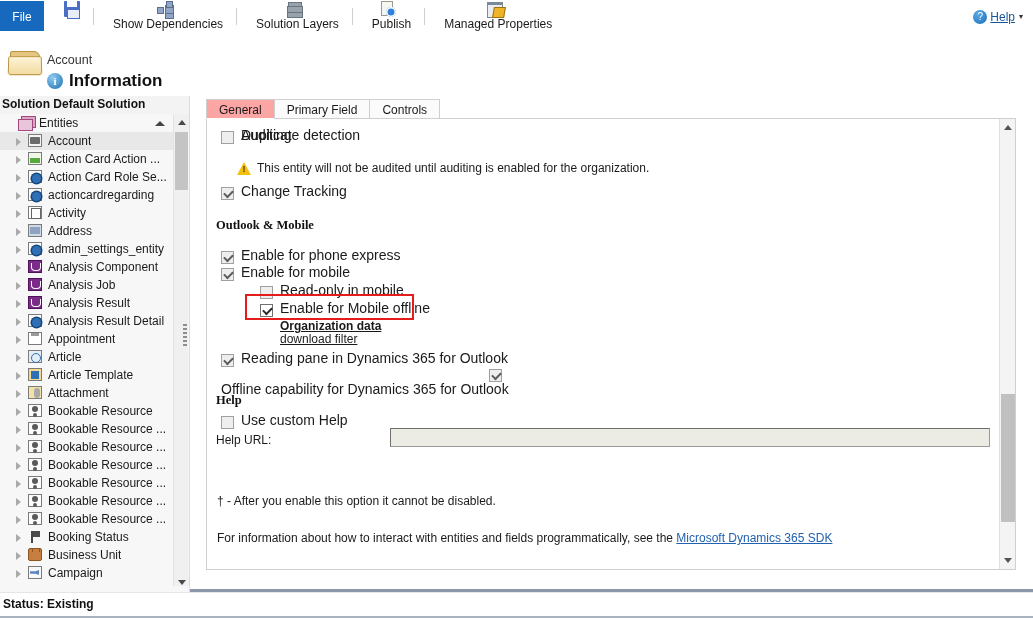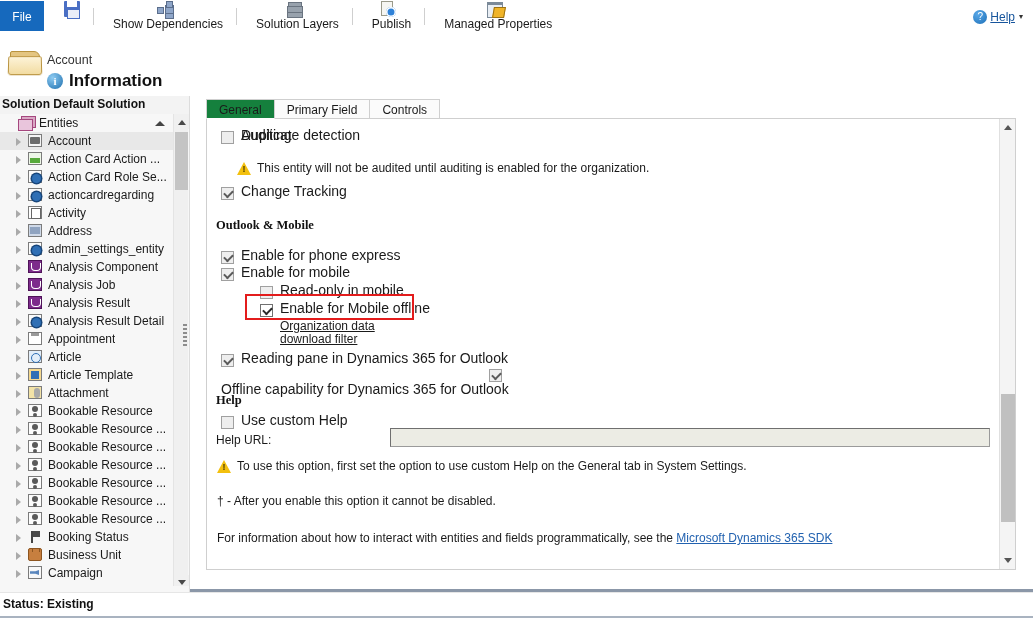--- a/index.html
+++ b/index.html
@@ -258,21 +258,21 @@
   
   .tabstrip {
     position: absolute; left: 206px; top: 99px; width: 810px; height: 20px;
   }
   .tab {
     position: relative; float: left; height: 20px; padding: 0 12px;
     font-size: 12px; line-height: 20px; color: #1a1a1a;
     border: 1px solid #cfcfcf; border-bottom: none; background: #fbfbfb;
     margin-right: -1px; cursor: pointer;
   }
-  .tab.active { background: #15803d; border-bottom: 1px solid #ffffff; z-index: 2; }
+  .tab.active { background: #fca5a5; border-bottom: 1px solid #ffffff; z-index: 2; }
 
   .content-panel {
     position: absolute; left: 206px; top: 118px; width: 810px; height: 452px;
     background: #ffffff; border: 1px solid #cfcfcf;
     overflow: hidden;
   }
   .cp-inner { position: absolute; left: 0; top: 0; width: 793px; height: 452px; }
 
   .chk-row {
     position: absolute; display: flex; align-items: flex-end;
@@ -644,21 +644,21 @@
       <span class="cb"></span>
       <span>Read-only in mobile</span>
     </div>
 
     <div class="chk-row" style="left:53px; top:181px;">
       <span class="cb checked active"></span>
       <span>Enable for Mobile offline</span>
     </div>
     <div class="redbox" style="left:38px; top:175px; width:169px; height:26px;"></div>
 
-    <div class="plain-text" style="left:73px; top:200px;">
+    <div class="plain-text" style="left:73px; top:200px;font-weight:bold;">
       <span class="link">Organization data</span>
     </div>
     <div class="plain-text" style="left:73px; top:213px;">
       <span class="link">download filter</span>
     </div>
 
     <div class="chk-row" style="left:14px; top:231px;">
       <span class="cb checked"></span>
       <span>Reading pane in Dynamics 365 for Outlook</span>
     </div>
@@ -671,24 +671,20 @@
     <div class="sec-title" style="left:9px; top:274px;">Help</div>
 
     <div class="chk-row" style="left:14px; top:293px;">
       <span class="cb"></span>
       <span>Use custom Help</span>
     </div>
 
     <div class="help-url-label" style="left:9px; top:314px;">Help URL:</div>
     <input class="help-url-input" style="left: 183px; top: 309px; width: 600px; height: 19px;" value="" readonly="" placeholder="">
 
-    <div class="warn-row" style="left:10px; top:340px;">
-      <span class="warn-ico"></span>
-      <span>To use this option, first set the option to use custom Help on the General tab in System Settings.</span>
-    </div>
 
     <div class="plain-text" style="left:10px; top:375px;">† - After you enable this option it cannot be disabled.</div>
 
     <div class="plain-text" style="left:10px; top:412px;">
       <span>For information about how to interact with entities and fields programmatically, see the</span>
       <span class="link-blue">Microsoft Dynamics 365 SDK</span>
     </div>
   </div>
 
   <div class="cs-track">

